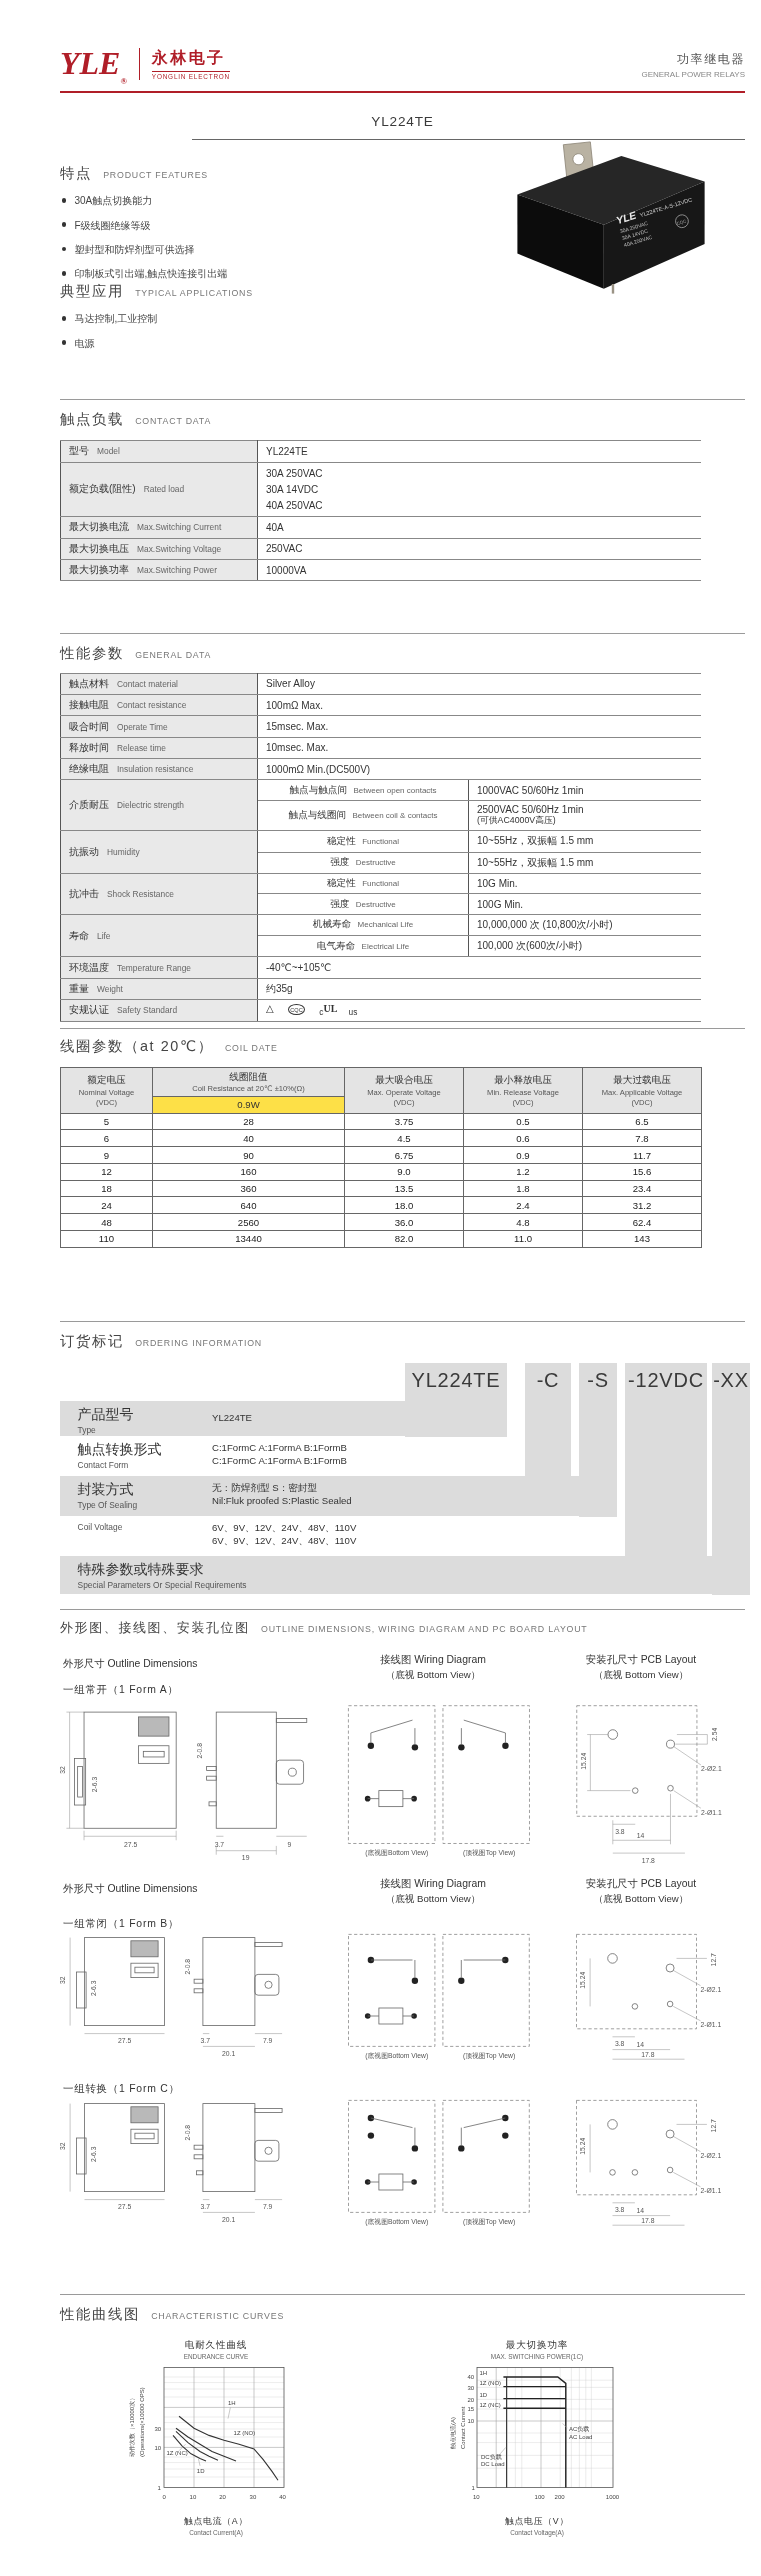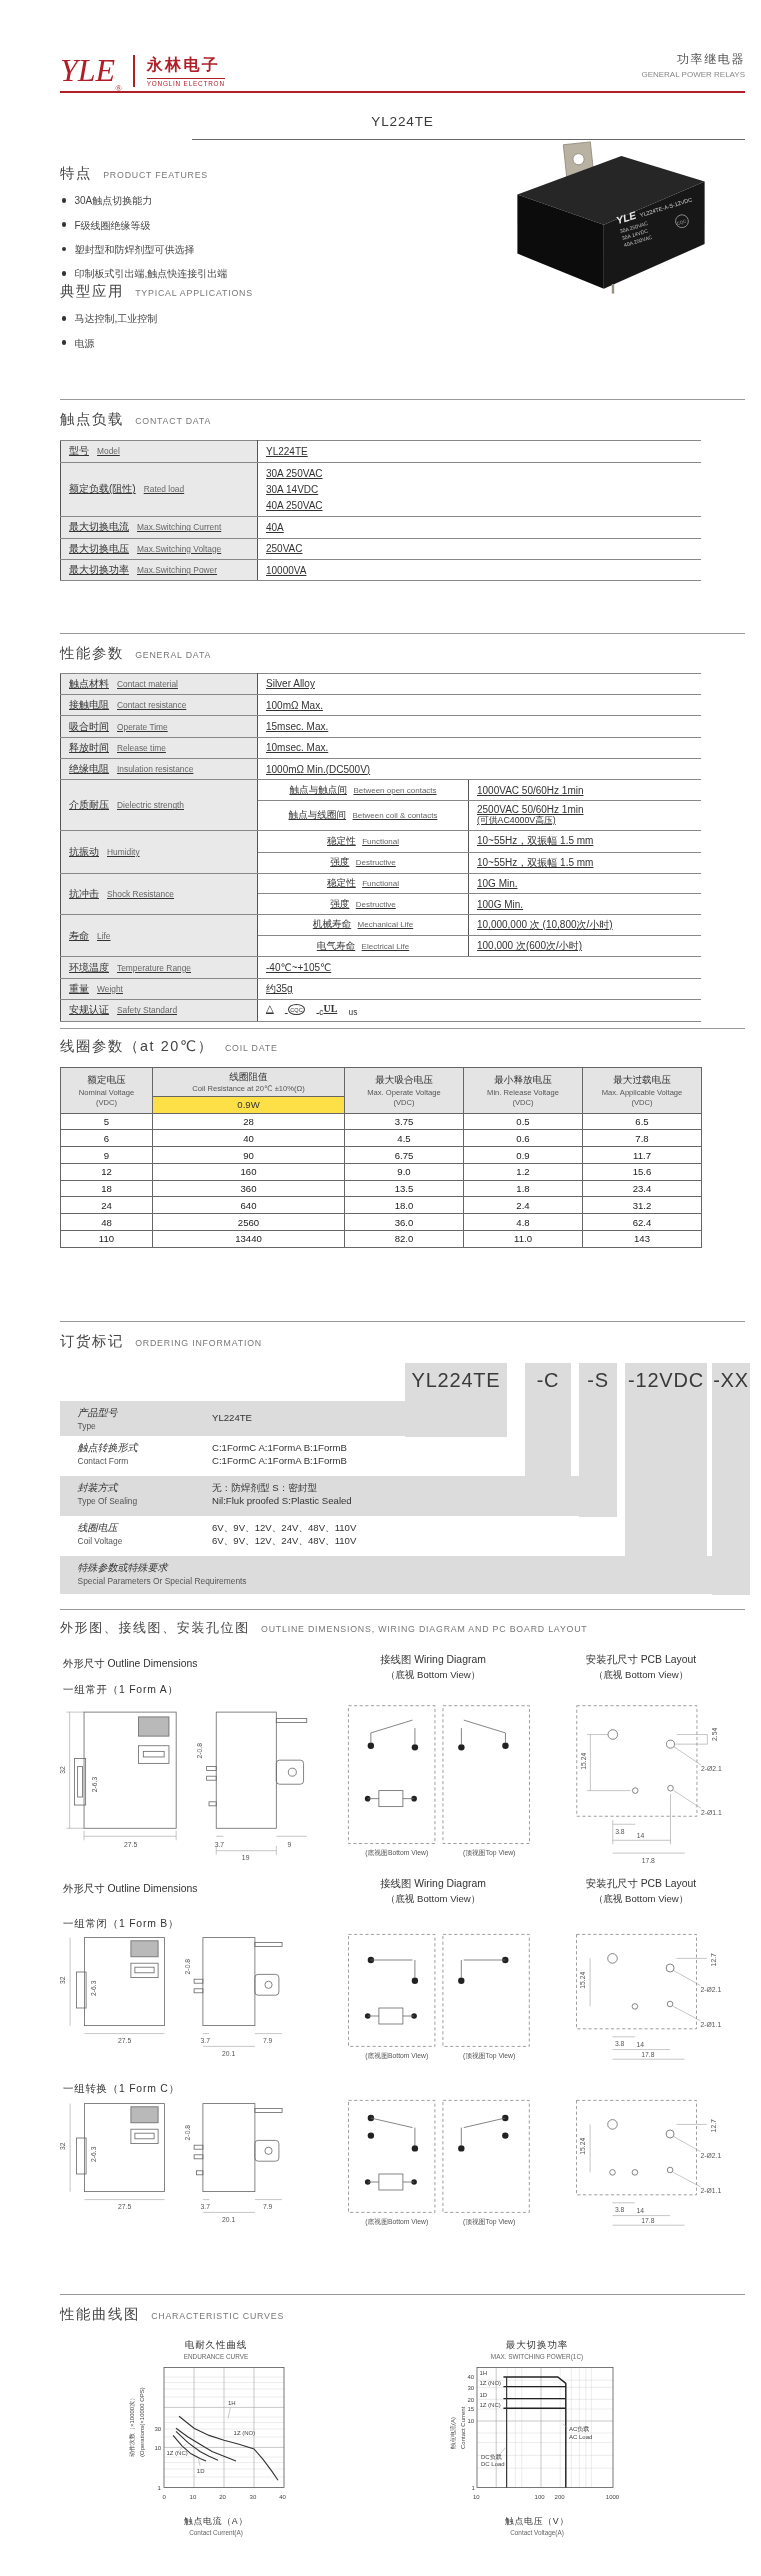--- a/index.html
+++ b/index.html
@@ -3,41 +3,41 @@
 <meta charset="utf-8">
 <style>
   html,body{margin:0;padding:0;background:#f2f2f2;}
   body{font-family:"Liberation Sans","DejaVu Sans",sans-serif;}
   .page{position:relative;width:761px;height:2576px;background:#ffffff;margin:0 auto;overflow:hidden;color:#333;}
   .sec{position:absolute;left:60px;width:685px;}
   .rule{position:absolute;left:60px;width:685px;border-top:0.8px solid #9a9a9a;height:0;}
   .redrule{position:absolute;left:60px;width:685px;height:2.4px;background:#b01e28;}
   
   .logo-row{position:absolute;left:60px;top:46px;width:685px;height:42px;}
-  .logo-main{font-family:"Liberation Serif","DejaVu Serif",serif;font-style:italic;font-weight:normal;font-size:32px;color:#b01e28;line-height:48px;}
+  .logo-main{font-family:"Liberation Serif","DejaVu Serif",serif;font-style:italic;font-weight:bold;font-size:32px;color:#b01e28;line-height:35px;}
   .logo-reg{font-size:8.8px;color:#b01e28;vertical-align:-9.6px;font-style:normal;}
   .logo-div{display:inline-block;width:1.6px;height:32px;background:#b01e28;margin:0 8px;vertical-align:-6.4px;}
   .logo-zh{display:inline-block;vertical-align:-4.8px;}
   .logo-zh .z{font-size:16px;color:#b01e28;font-weight:bold;letter-spacing:2.4px;display:block;}
   .logo-zh .e{font-size:6.4px;color:#b01e28;letter-spacing:0.8px;display:block;border-top:0.8px solid #b01e28;margin-top:1.6px;padding-top:0.8px;}
   .head-right{position:absolute;right:0;top:4.8px;text-align:right;}
   .head-right .z{font-size:12px;color:#555;letter-spacing:1.6px;display:block;}
   .head-right .e{font-size:8px;color:#888;display:block;margin-top:2.4px;}
   
   .doc-title{position:absolute;left:60px;top:114px;width:685px;text-align:center;font-size:13.6px;color:#3a3a3a;letter-spacing:0.8px;}
   .title-ul{position:absolute;left:192px;top:139px;width:553px;border-top:0.8px solid #666;}
   
   .sec-head .zh{font-size:14.4px;color:#454545;letter-spacing:1.6px;}
   .sec-head .en{font-size:8.8px;color:#777;margin-left:11.2px;letter-spacing:0.8px;}
   
   ul.blist{list-style:none;margin:11.2px 0 0 1.6px;padding:0;}
   ul.blist li{font-size:10px;color:#444;margin-bottom:10.4px;}
   ul.blist li .dot{display:inline-block;width:4.8px;height:4.8px;border-radius:50%;background:#333;margin-right:8px;vertical-align:1.6px;}
   
-  table.spec{border-collapse:collapse;width:641px;border-top:1.6px solid #555;border-bottom:1.6px solid #555;text-decoration:underline;}
+  table.spec{border-collapse:collapse;width:641px;border-top:1.6px solid #555;border-bottom:1.6px solid #555;}
   table.spec td{border-top:0.8px solid #888;border-bottom:0.8px solid #888;font-size:10px;color:#333;padding:3.2px 8px;}
   table.spec td.lbl{background:#e9e9e9;border-left:1.2px solid #555;border-right:1.2px solid #555;width:180px;}
   table.spec td.sub{border-right:1.2px solid #555;width:194px;text-align:center;}
   .lbl .zh{font-size:10px;color:#333;margin-right:8px;}
   .lbl .en{font-size:8.4px;color:#666;}
   .sub .zh{font-size:9.6px;color:#333;margin-right:6.4px;}
   .sub .en{font-size:8px;color:#666;}
   td.val{font-size:10.4px;color:#222;}
   td.val .small{font-size:8.8px;color:#333;}
   
@@ -46,21 +46,21 @@
   table.coil th{background:#e4e4e4;font-weight:normal;padding:2.4px 1.6px;}
   table.coil td{font-size:9.6px;color:#222;padding:2.4px 0;}
   .thzh{display:block;font-size:9.6px;color:#333;}
   .then{display:block;font-size:7.6px;color:#555;margin-top:0.8px;}
   
   .ord{position:absolute;left:60px;top:1363px;width:685px;height:236px;}
   .strip{position:absolute;top:0;background:#dcdcdc;}
   .codeseg{position:absolute;top:6.4px;font-size:20px;color:#3a3a3a;text-align:center;letter-spacing:0.8px;}
   .ordrows{position:absolute;left:0;top:38px;width:685px;}
   .ordrow{position:relative;box-sizing:border-box;padding:4.8px 0 0 17.6px;}
-  .ordrow .zh{display:block;font-size:10px;color:#333;font-style:italic;}
+  .ordrow .zh{display:block;font-size:14px;color:#333;}
   .ordrow .en{display:block;font-size:8.4px;color:#555;margin-top:0.8px;}
   .ordrow .vals{position:absolute;left:152px;top:4.8px;}
   .ordrow .vals div{font-size:9.6px;color:#333;line-height:13.6px;}
   
   .colhead{position:absolute;font-size:10.4px;color:#333;text-align:center;}
   .colhead .b{display:block;font-size:9.6px;color:#333;margin-top:1.6px;}
   .formlabel{font-size:10.4px;color:#333;letter-spacing:0.8px;}
   .dwg line,.dwg rect,.dwg circle,.dwg path,.dwg polyline,.dwg polygon{stroke:#666;fill:none;stroke-width:1;}
   .dwg .dim{stroke:#999;stroke-width:0.7;}
   .dwg text{fill:#555;font-size:8.5px;stroke:none;font-family:"Liberation Sans",sans-serif;}
@@ -426,21 +426,20 @@
       </div>
       <div class="ordrow" style="height:40px;background:#dcdcdc;width:557px;">
         <span class="zh">封装方式</span>
           <span class="en">Type Of Sealing</span>
         <span class="vals">
             <div>无：防焊剂型  S：密封型</div>
             <div>Nil:Fluk proofed  S:Plastic Sealed</div>
           </span>
       </div>
       <div class="ordrow" style="height:40px;">
-        <span class="zh">线圈电压</span>
           <span class="en">Coil Voltage</span>
         <span class="vals">
             <div>6V、9V、12V、24V、48V、110V</div>
             <div>6V、9V、12V、24V、48V、110V</div>
           </span>
       </div>
       <div class="ordrow" style="height:38px;background:#dcdcdc;width:685px;">
         <span class="zh">特殊参数或特殊要求</span>
           <span class="en">Special Parameters Or Special Requirements</span>
       </div>

